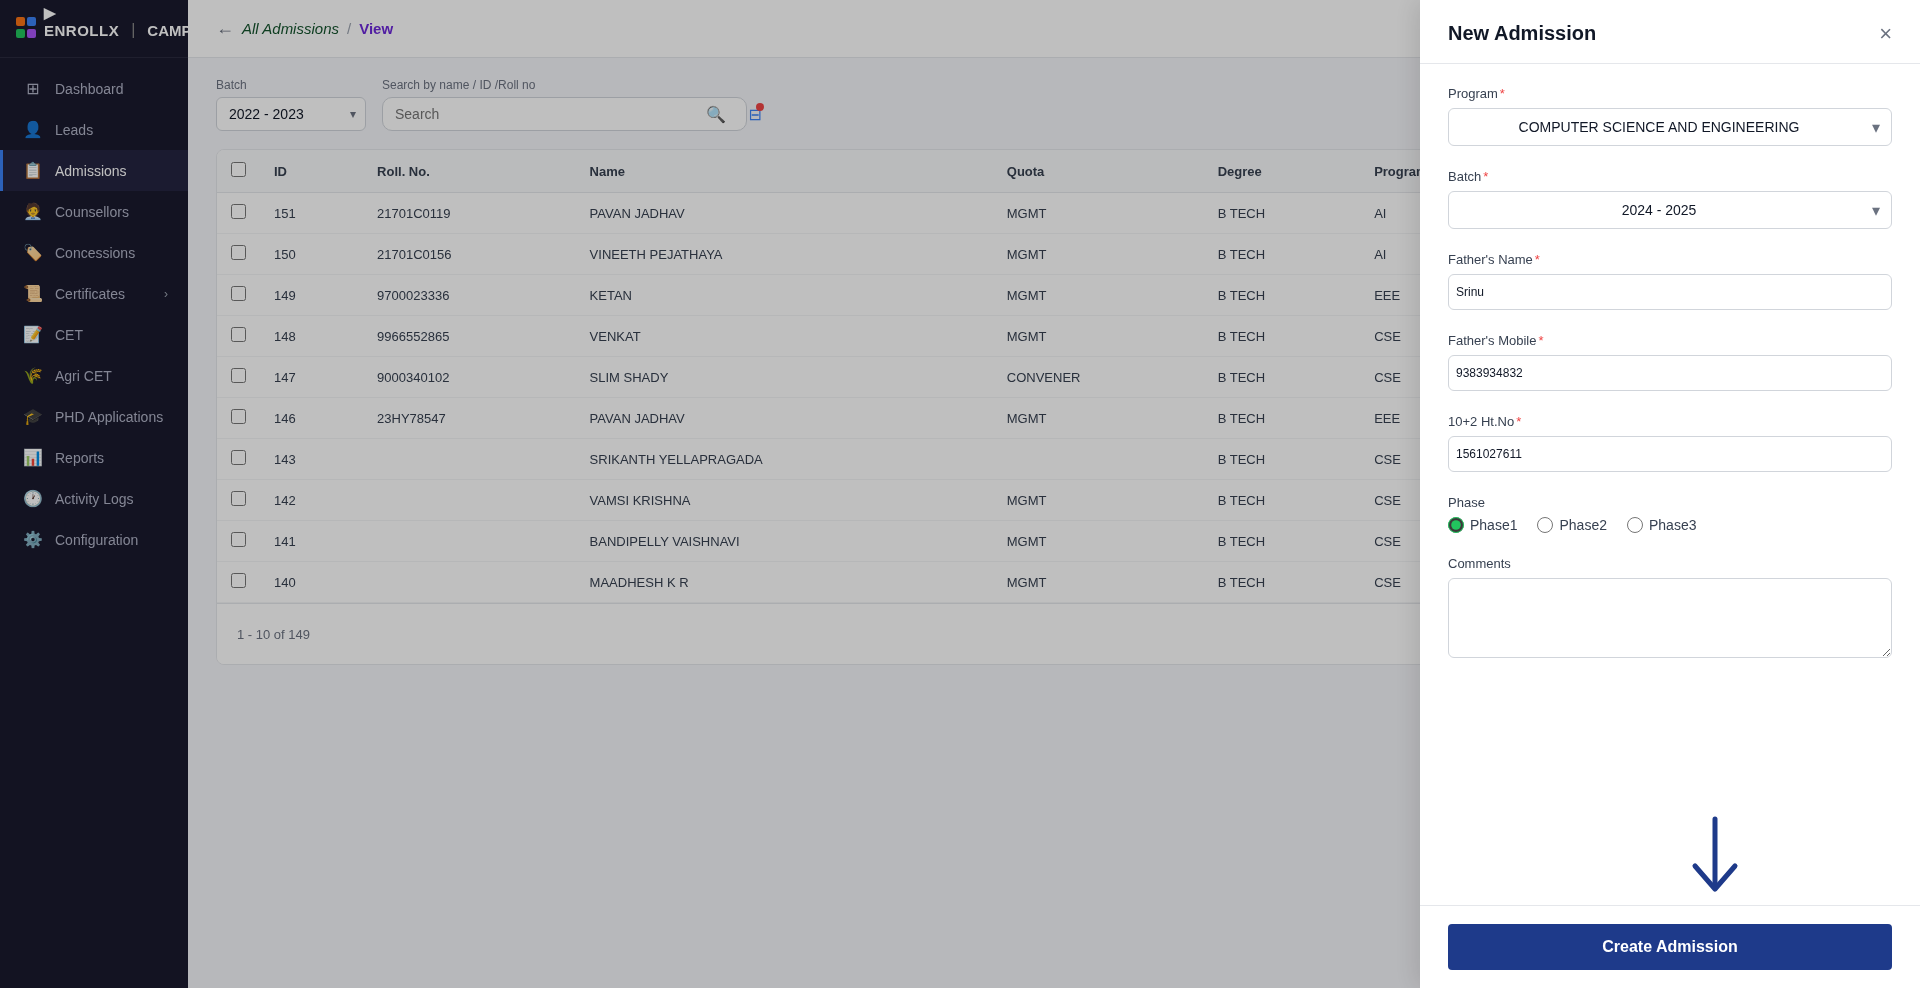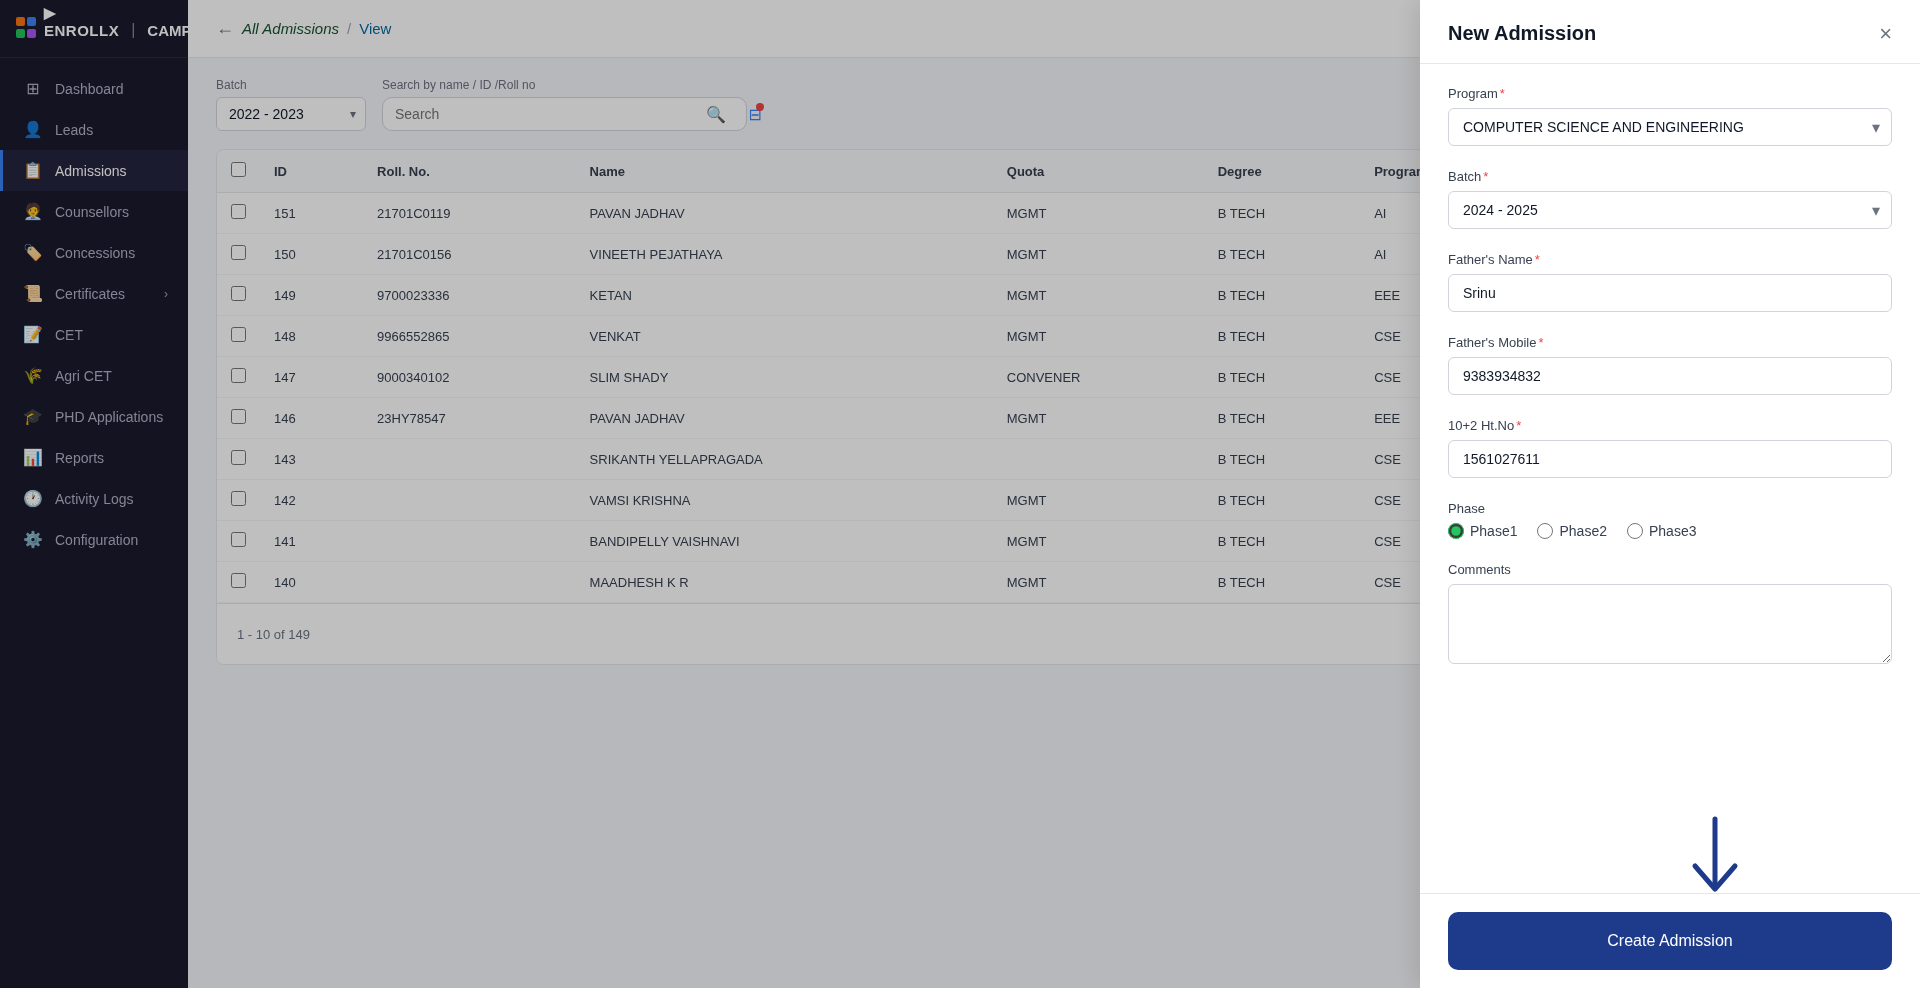--- a/index.html
+++ b/index.html
@@ -87,21 +87,21 @@
       gap: 8px;
       font-size: 15px;
     }
     .breadcrumb-back {
       color: #6b7280;
       cursor: pointer;
       font-size: 18px;
     }
     .breadcrumb-link { color: #14532d; font-style: italic; }
     .breadcrumb-sep { color: #9ca3af; }
-    .breadcrumb-current { color: #0369a1; font-weight: 400; }
+    .breadcrumb-current { color: #6d28d9; font-weight: 700; }
 
     
     .content { padding: 20px 28px; flex: 1; overflow: auto; }
 
     
     .filters-row {
       display: flex;
       align-items: flex-end;
       gap: 16px;
       margin-bottom: 18px;
@@ -265,36 +265,37 @@
       font-weight: 500;
       color: #374151;
       margin-bottom: 7px;
       display: block;
     }
     .form-label .required { color: #ef4444; margin-left: 2px; }
     .form-input {
       width: 100%;
       border: 1px solid #d1d5db;
       border-radius: 6px;
-      padding: 10px 14px;
-      font-size: 14px;
+      padding: 10px 7px;
+      font-size: 12px;
       color: #111827;
       background: #fff;
     }
     .form-select-wrapper { position: relative; }
     .form-select {
       width: 100%;
       border: 1px solid #d1d5db;
       border-radius: 6px;
       padding: 10px 36px 10px 14px;
       font-size: 14px;
       color: #111827;
       background: #fff;
       appearance: none;
       cursor: pointer;
+      text-align: center;
     }
     .form-select-wrapper::after {
       content: '▾';
       position: absolute;
       right: 12px;
       top: 50%;
       transform: translateY(-50%);
       color: #6b7280;
       pointer-events: none;
     }
@@ -308,24 +309,24 @@
       gap: 14px;
       padding: 18px 28px;
       border-top: 1px solid #e5e7eb;
       background: #fff;
     }
     .btn-primary {
       flex: 1;
       background: #1e3a8a;
       color: #fff;
       border: none;
-      border-radius: 10px;
-      padding: 20px 0;
+      border-radius: 4px;
+      padding: 14px 0;
       font-size: 16px;
-      font-weight: 400;
+      font-weight: 700;
       cursor: pointer;
     }
     .btn-cancel {
       flex: 1;
       background: #fff;
       color: #1e3a8a;
       border: 1.5px solid #1e3a8a;
       border-radius: 6px;
       padding: 14px 0;
       font-size: 16px;

